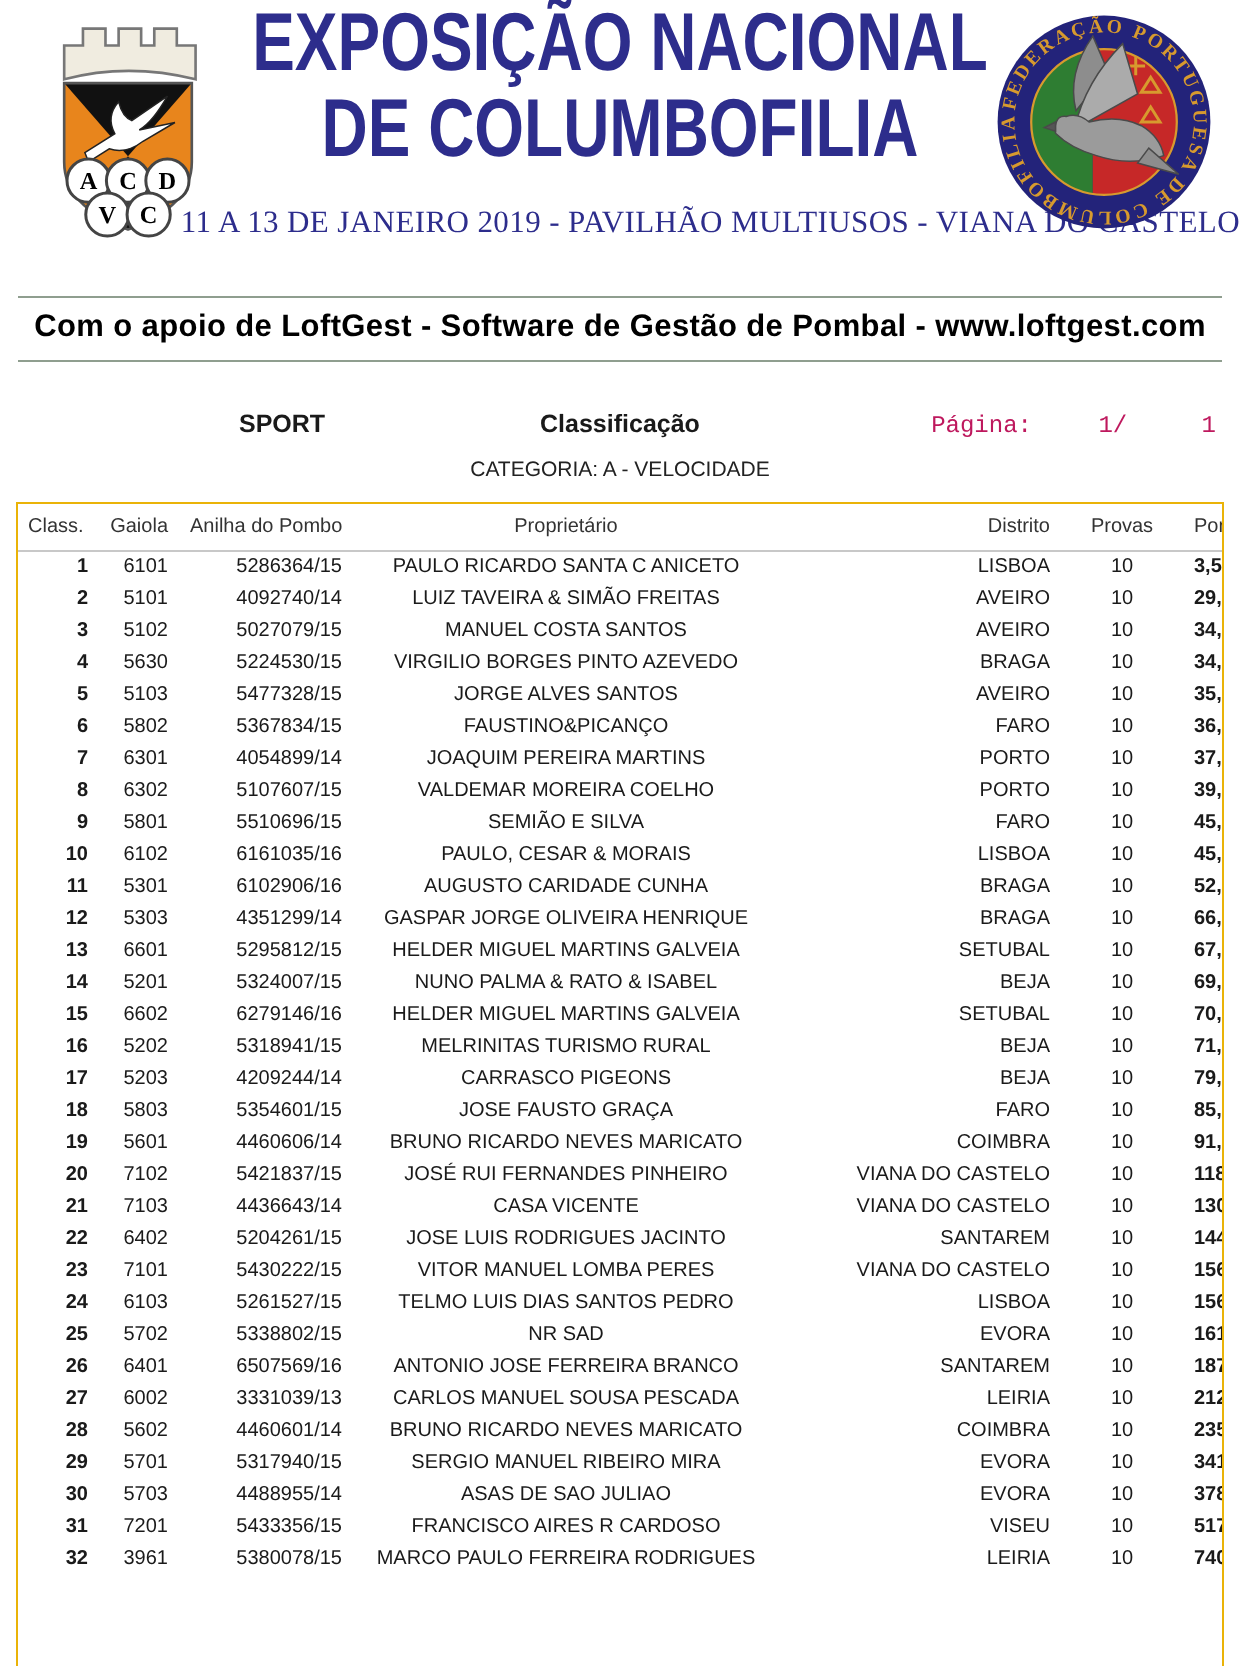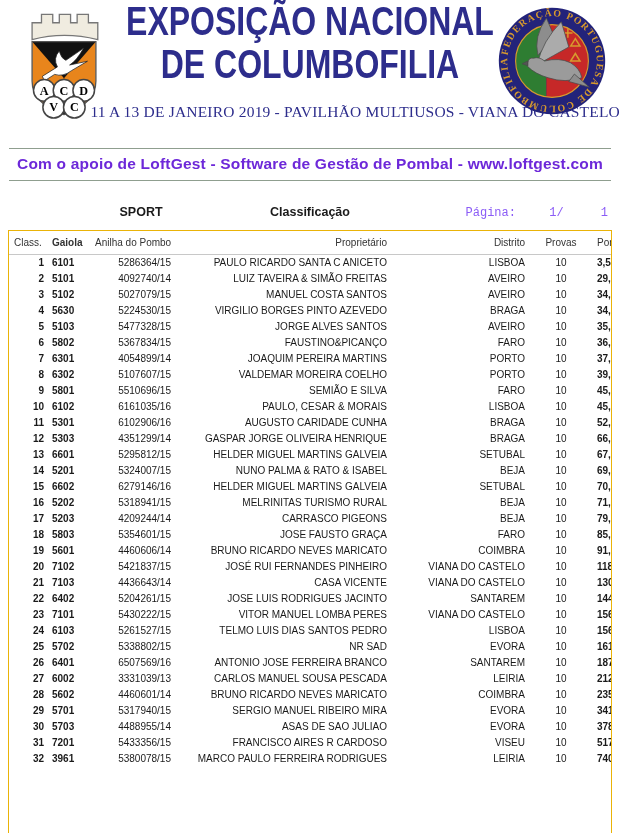--- a/index.html
+++ b/index.html
@@ -11,44 +11,44 @@
   .badge{position:absolute;left:496px;top:5px;}
   .titles{text-align:center;}
   .title-line{display:block;white-space:nowrap;font-weight:bold;font-size:41px;line-height:1.06;
               color:#2d2d8c;transform:scaleX(0.78);letter-spacing:0px;}
   .subtitle{margin-top:16px;text-align:right;font-family:"Liberation Serif",serif;
             font-weight:normal;font-size:15.5px;color:#2d2d8c;letter-spacing:0.2px;}
 
   
   .sponsor{margin:27px 9px 0 9px;border-top:1px solid #8f9e8f;border-bottom:1px solid #8f9e8f;
            text-align:center;padding:6px 0 7px 0;}
-  .sponsor-text{color:#6d28d9;font-weight:bold;font-size:15.5px;letter-spacing:0.2px;}
+  .sponsor-text{color:#000000;font-weight:bold;font-size:15.5px;letter-spacing:0.2px;}
 
   
   .meta{display:grid;grid-template-columns:1fr auto 1fr;align-items:baseline;
         margin:24px 12px 0 12px;font-size:12.5px;}
   .meta-left{font-weight:bold;text-align:center;}
   .meta-center{font-weight:bold;text-align:center;}
   .meta-right{text-align:right;font-family:"Liberation Mono","DejaVu Sans Mono",monospace;
-              font-size:12px;color:#8b5cf6;margin-left:12px;}
+              font-size:12px;color:#be185d;margin-left:12px;}
   .meta-right .gap1{margin-left:26px;}
   .meta-right .gap2{margin-left:30px;}
   .category{margin-top:9px;text-align:center;font-size:10.5px;color:#222;}
 
   
   .table-wrap{margin:10px 8px 0 8px;border:1px solid #eab308;height:664px;box-sizing:border-box;}
   table{width:100%;border-collapse:collapse;table-layout:fixed;font-size:10px;}
   thead th{font-weight:normal;color:#333;height:23px;border-bottom:1px solid #c8c8c8;
            padding:0 4px;white-space:nowrap;overflow:hidden;vertical-align:middle;}
   tbody td{height:16px;padding:0 4px;white-space:nowrap;overflow:hidden;color:#1a1a1a;
            vertical-align:middle;}
   .c0{width:30px;text-align:right;}
-  .c1{width:32px;text-align:left;font-weight:bold;}
+  .c1{width:32px;text-align:right;}
   .c2{width:76px;text-align:right;padding-left:7px;}
-  .c3{width:208px;text-align:right;}
+  .c3{width:208px;text-align:center;}
   .c4{width:130px;text-align:right;}
   .c5{width:56px;text-align:center;}
   .c6{text-align:right;padding-right:8px;}
   th.c0{text-align:left;padding-left:5px;}
   tbody td.c0{font-weight:bold;}
   tbody td.c6{font-weight:bold;}
 </style>
 </head>
 <body>
 
@@ -132,20 +132,21 @@
 
   <div class="meta">
     <div class="meta-left">SPORT</div>
     <div class="meta-center">Classificação</div>
     <div class="meta-right">
       <span>Página:</span>
       <span class="gap1">1/</span>
       <span class="gap2">1</span>
     </div>
   </div>
+  <div class="category">CATEGORIA: A - VELOCIDADE</div>
 
   <div class="table-wrap">
     <table>
       <thead>
         <tr>
           <th class="c0">Class.</th>
           <th class="c1">Gaiola</th>
           <th class="c2">Anilha do Pombo</th>
           <th class="c3">Proprietário</th>
           <th class="c4">Distrito</th>

